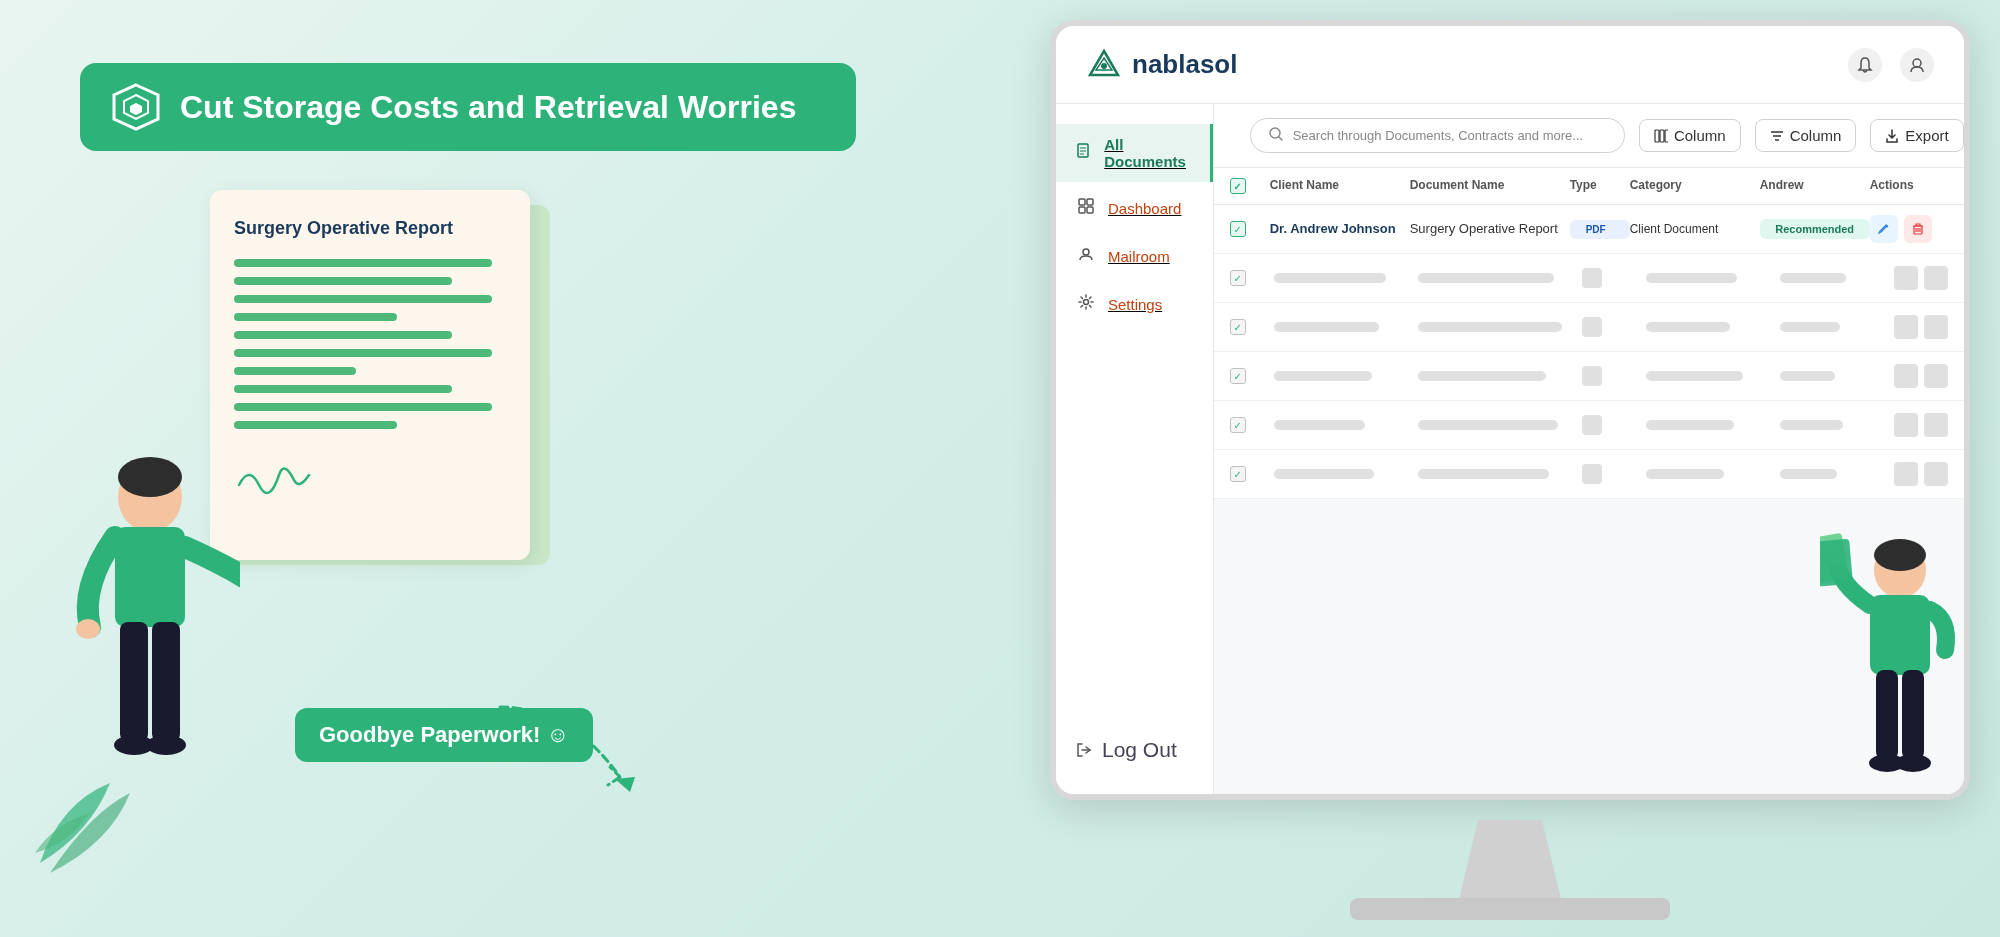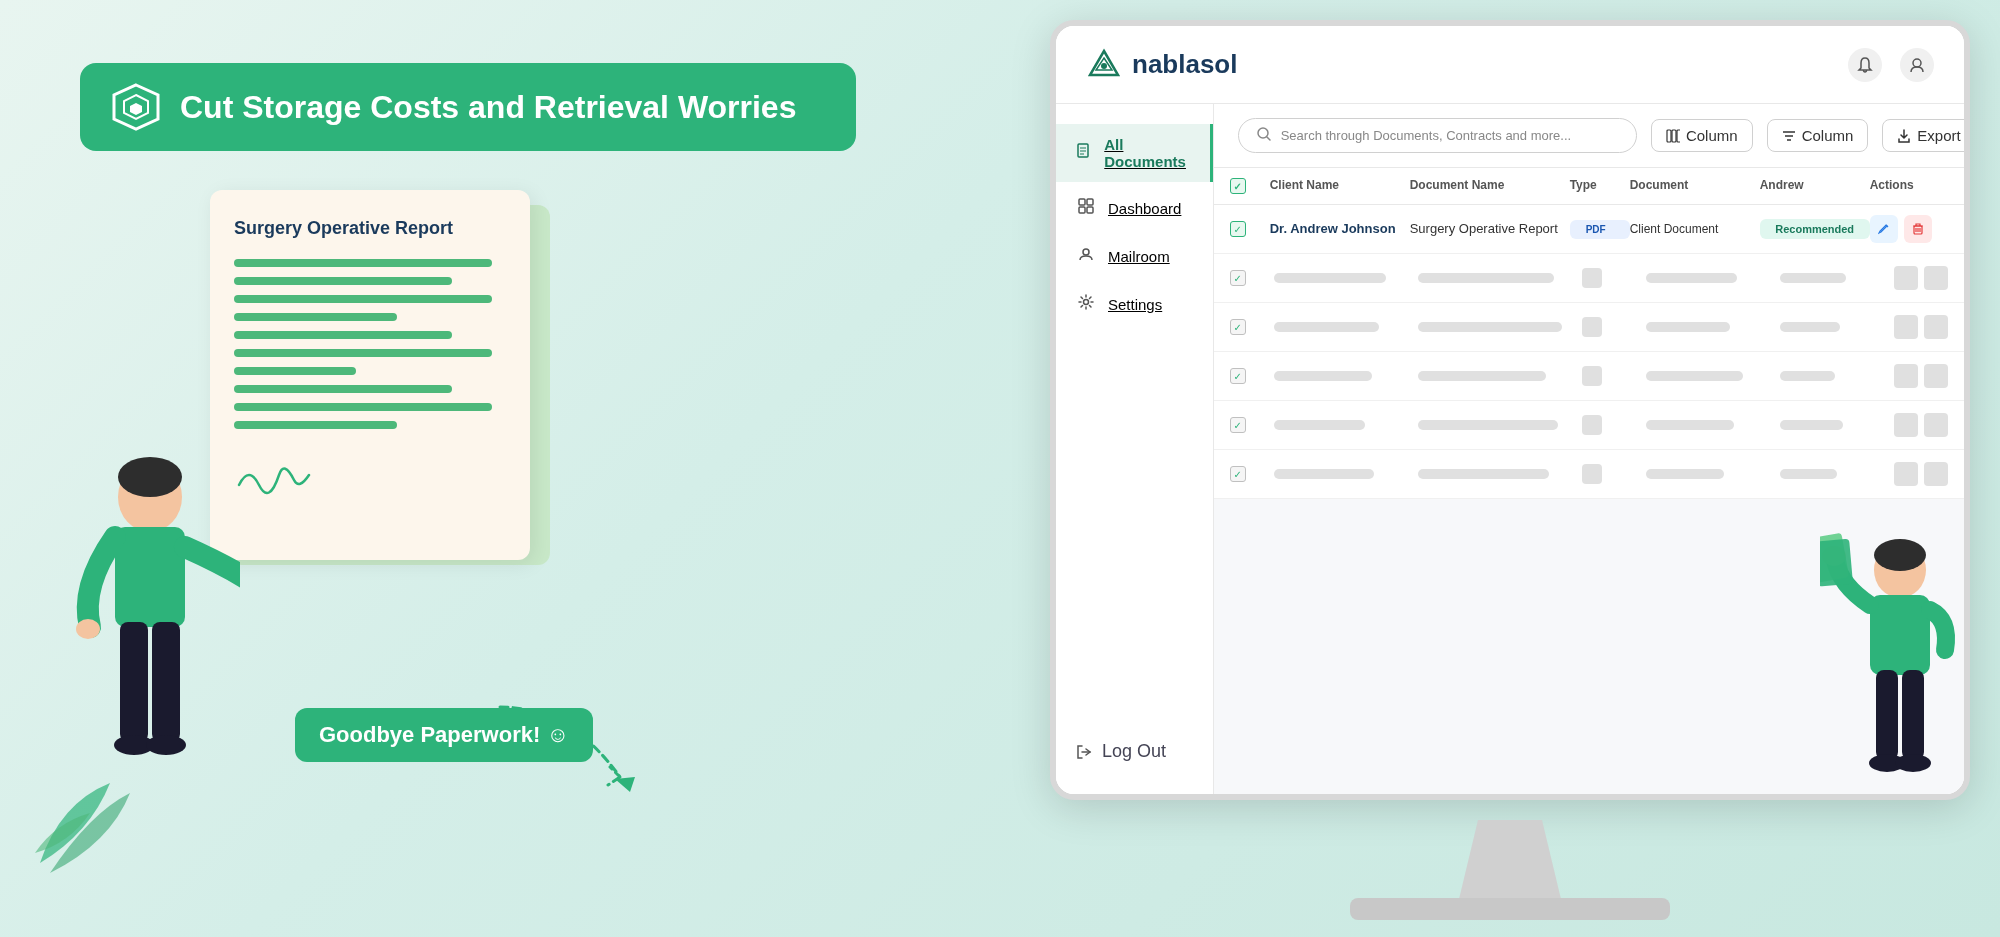--- a/index.html
+++ b/index.html
@@ -234,56 +234,56 @@
       gap: 4px;
       text-decoration: underline;
     }
     .sidebar-item {
       display: flex;
       align-items: center;
       gap: 12px;
       padding: 12px 20px;
       cursor: pointer;
       border-radius: 0;
-      color: #000000;
+      color: #c2410c;
       font-size: 15px;
     }
     .sidebar-item.active {
       background: #e8f4f0;
       color: #1a7a5c;
       font-weight: 600;
       border-right: 3px solid #2db37a;
     }
     .sidebar-item-icon {
       font-size: 16px;
       width: 20px;
       text-align: center;
     }
     .sidebar-logout {
       padding: 12px 20px;
       display: flex;
       align-items: center;
       gap: 10px;
       color: #445;
-      font-size: 18px;
+      font-size: 21px;
       cursor: pointer;
     }
 
     
     .main-content {
       flex: 1;
       background: #f7f8fa;
       display: flex;
       flex-direction: column;
     }
 
     
     .toolbar {
       background: white;
-      padding: 14px 24px;
+      padding: 14px 36px;
       display: flex;
       align-items: center;
       gap: 14px;
       border-bottom: 1px solid #e8e8e8;
     }
     .search-bar {
       flex: 1;
       background: white;
       border: 1.5px solid #d0d0d0;
       border-radius: 24px;
@@ -661,21 +661,21 @@
 
           <div class="table-container">
 
             <div class="table-header">
               <div>
                 <div class="checkbox"></div>
               </div>
               <div>Client Name</div>
               <div>Document Name</div>
               <div>Type</div>
-              <div>Document</div>
+              <div>Category</div>
               <div>Andrew</div>
               <div>Actions</div>
             </div>
 
             <div class="table-row first-row">
               <div>
                 <div class="checkbox"></div>
               </div>
               <div class="client-name">Dr. Andrew Johnson</div>
               <div class="doc-name-cell">Surgery Operative Report</div>

